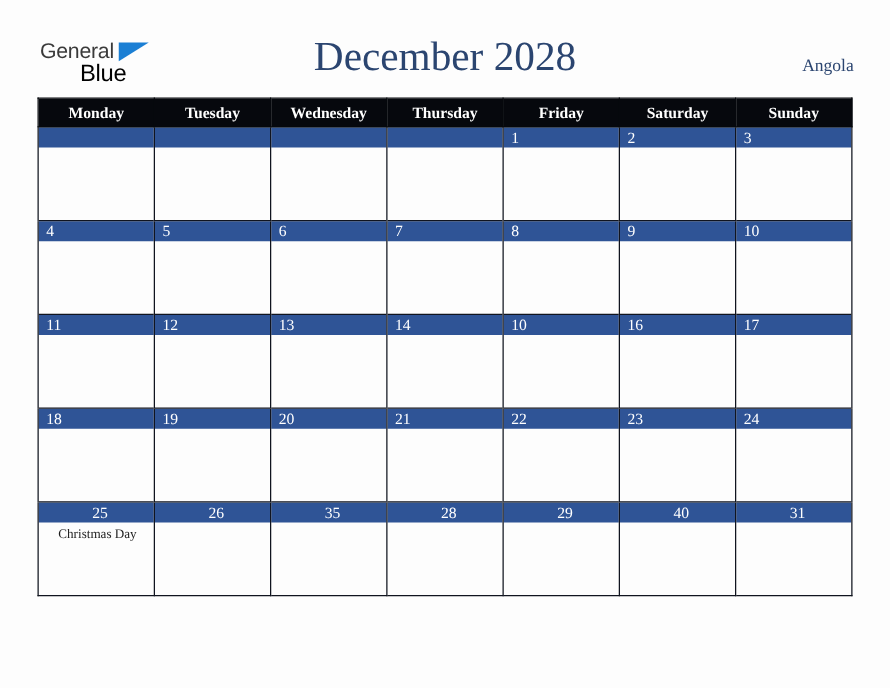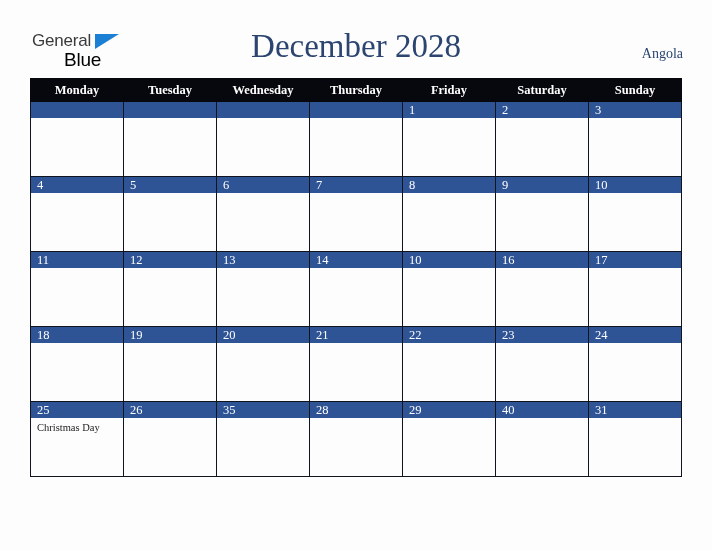--- a/index.html
+++ b/index.html
@@ -121,20 +121,21 @@
     vertical-align: top;
     border-left: 1.4px solid #10141f;
     border-right: 1.4px solid #10141f;
     border-top: 1.6px solid #10141f;
     border-bottom: 0;
     background: #fdfdfd;
     height: 74px;
   }
   table.cal tr.week:last-child td {
     border-bottom: 1.6px solid #10141f;
+    text-align: center;
   }
   .daynum {
     display: block;
     background: #2f5496;
     color: #ffffff;
     font-family: "Liberation Serif", serif;
     font-size: 12.5px;
     height: 16px;
     line-height: 16px;
     padding: 0 0 0 6px;

